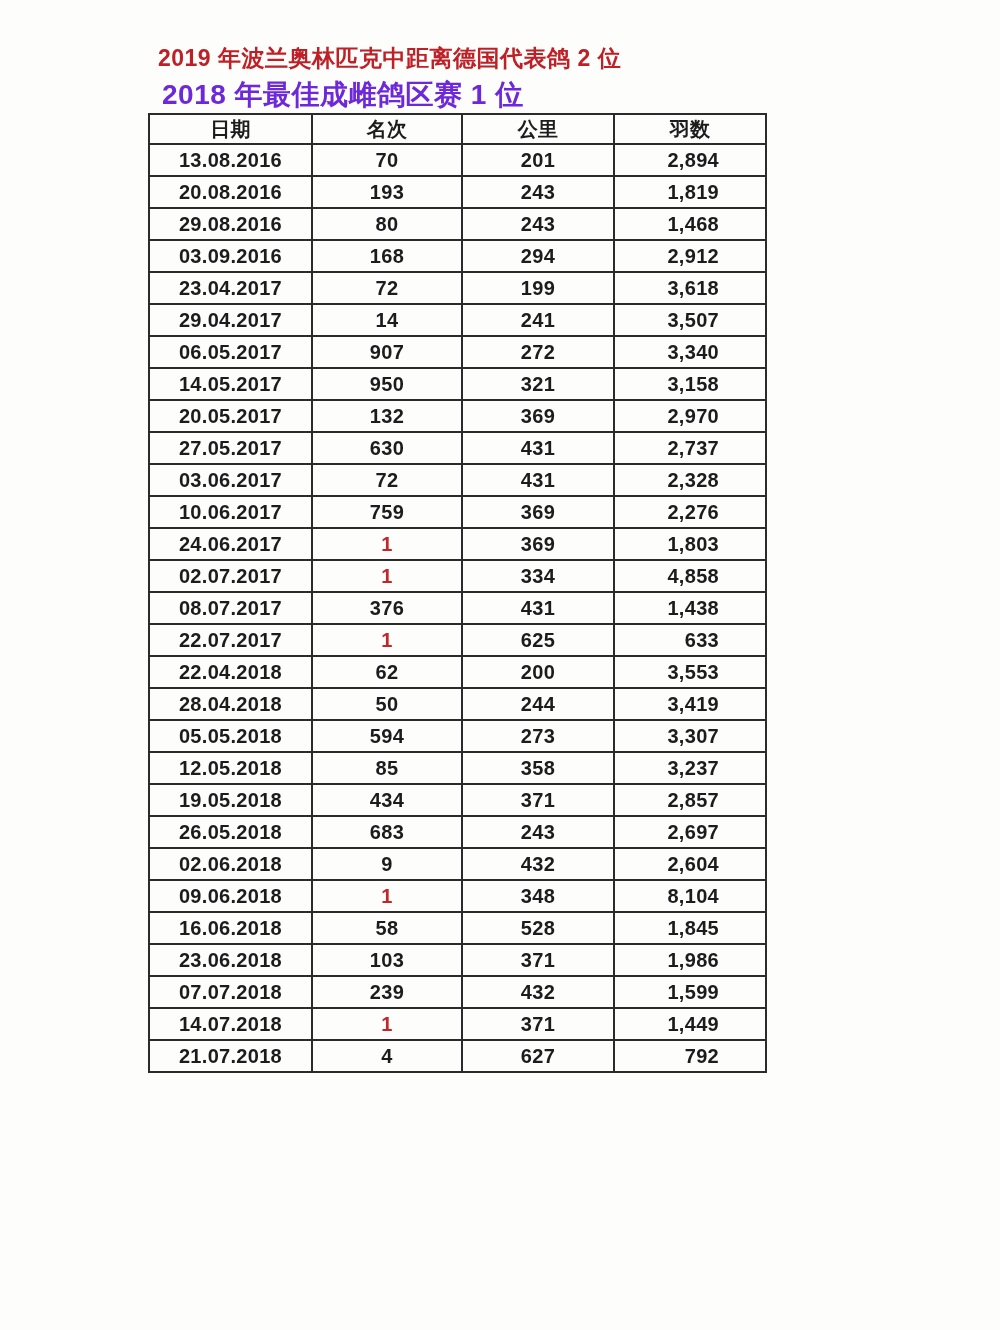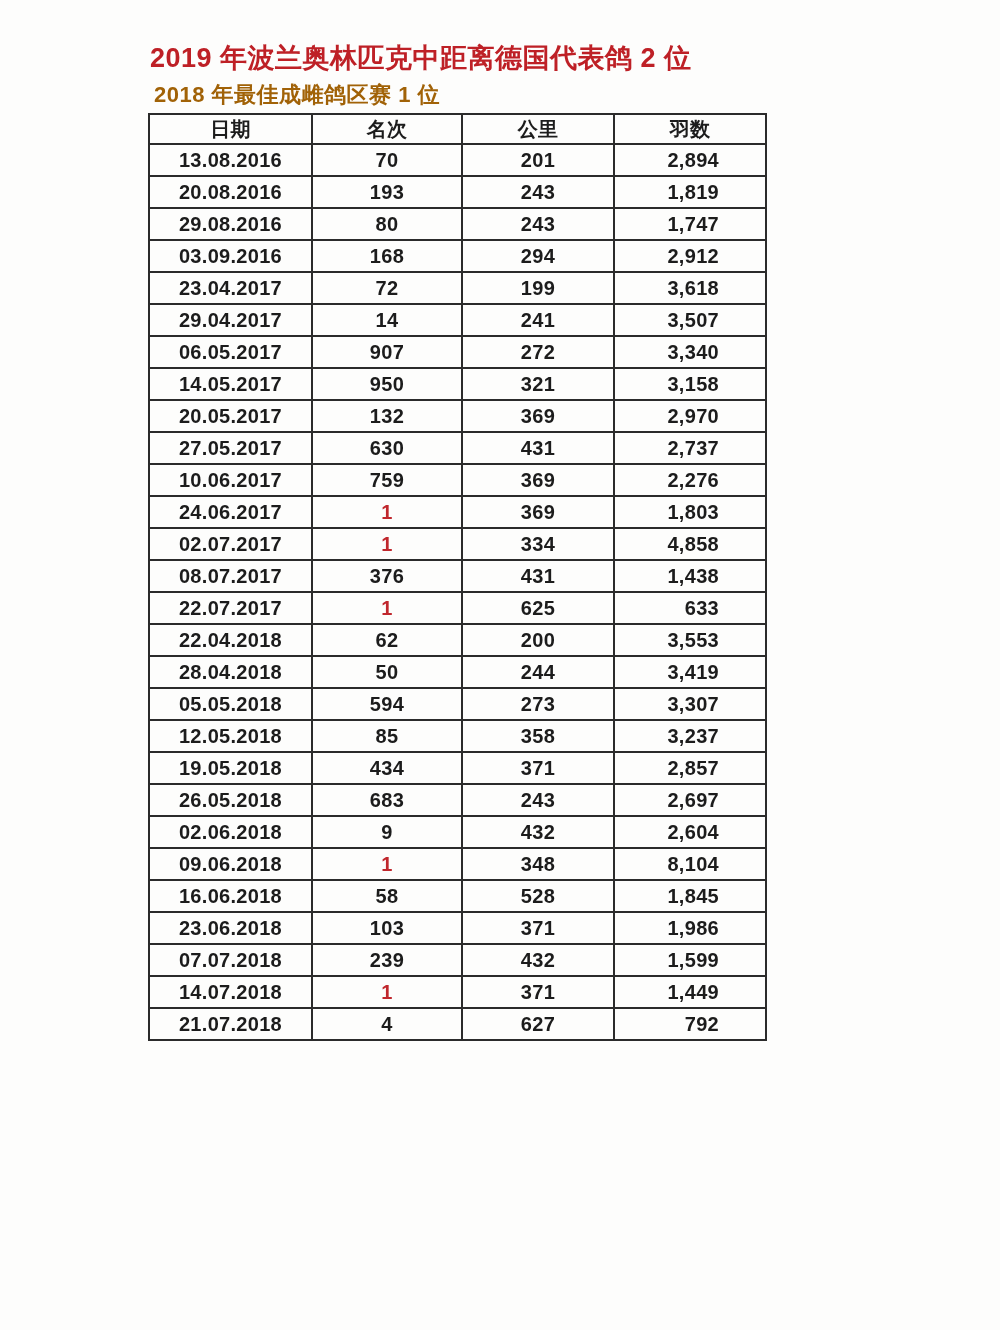--- a/index.html
+++ b/index.html
@@ -16,34 +16,34 @@
     background: #fdfdfc;
     overflow: hidden;
   }
   .page {
     position: absolute;
     top: 44px;
     left: 148px;
     width: 620px;
   }
   .doc-title {
-    font-size: 27px;
+    font-size: 23px;
     font-weight: 700;
     line-height: 28px;
-    margin: 0 0 9px 2px;
+    margin: 0 0 9px 10px;
     color: var(--title-red, #be2026);
     letter-spacing: 0.5px;
     white-space: nowrap;
   }
   .doc-subtitle {
-    font-size: 22px;
+    font-size: 28px;
     font-weight: 600;
     line-height: 28px;
-    margin: 0 0 4px 6px;
-    color: #a16207;
+    margin: 0 0 4px 14px;
+    color: #6d28d9;
     letter-spacing: 0.5px;
     white-space: nowrap;
   }
   .doc-subtitle.last {
     margin-bottom: 7px;
   }
   table.results {
     border-collapse: collapse;
     table-layout: fixed;
     width: 617px;
@@ -109,21 +109,21 @@
         <tr>
     <td>20.08.2016</td>
     <td>193</td>
     <td>243</td>
     <td class="birds">1,819</td>
   </tr>
         <tr>
     <td>29.08.2016</td>
     <td>80</td>
     <td>243</td>
-    <td class="birds">1,747</td>
+    <td class="birds">1,468</td>
   </tr>
         <tr>
     <td>03.09.2016</td>
     <td>168</td>
     <td>294</td>
     <td class="birds">2,912</td>
   </tr>
         <tr>
     <td>23.04.2017</td>
     <td>72</td>
@@ -154,20 +154,26 @@
     <td>369</td>
     <td class="birds">2,970</td>
   </tr>
         <tr>
     <td>27.05.2017</td>
     <td>630</td>
     <td>431</td>
     <td class="birds">2,737</td>
   </tr>
         <tr>
+    <td>03.06.2017</td>
+    <td>72</td>
+    <td>431</td>
+    <td class="birds">2,328</td>
+  </tr>
+        <tr>
     <td>10.06.2017</td>
     <td>759</td>
     <td>369</td>
     <td class="birds">2,276</td>
   </tr>
         <tr>
     <td>24.06.2017</td>
     <td class="red">1</td>
     <td>369</td>
     <td class="birds">1,803</td>

